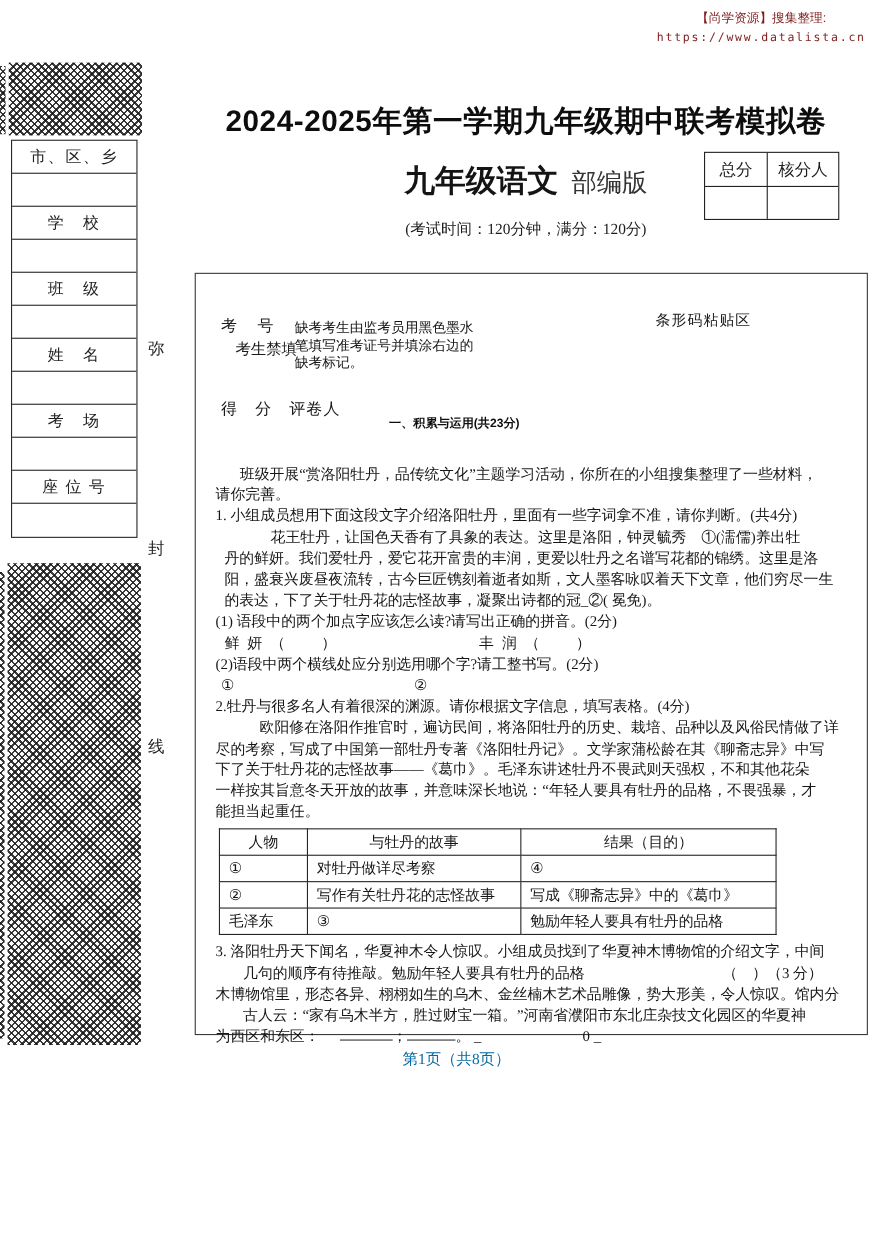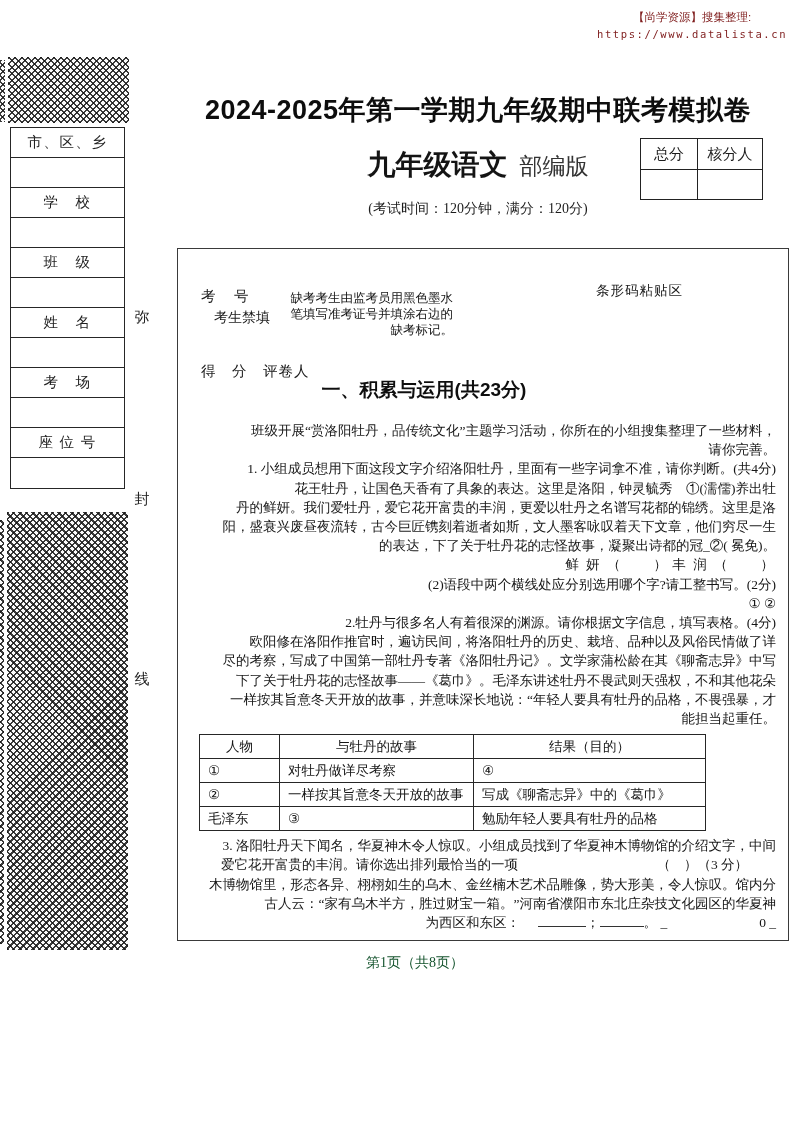--- a/index.html
+++ b/index.html
@@ -43,25 +43,25 @@
     display:flex; align-items:center; justify-content:center; font-size:15px; color:#1c1c1c; }
   .score-box .cell:nth-child(2n) { border-right:none; }
   .score-box .cell.bot { border-bottom:none; }
   
   .main-box { position:absolute; left:177px; top:248px; width:612px; height:693px; border:1.6px solid #3a3a3a; background:#fff; }
   .exam-no   { position:absolute; left:23px;  top:10px;  font-size:14.5px; letter-spacing:2px;margin-top:28px; }
   .forbid-lb { position:absolute; left:36px;  top:60px;  font-size:14px; }
   .forbid-nt { position:absolute; left:90px;  top:41px;  width:185px; font-size:12.5px; line-height:16px; color:#141414; }
   .barcode-lb{ position:absolute; left:418px; top:33px;  font-size:13.5px; letter-spacing:1px; }
   .score-row { position:absolute; left:23px;  top:113px; font-size:14.5px; letter-spacing:1px; }
-  .sec-head  { position:absolute; left:66px;  top:128px; width:360px; text-align:center;
-    font-family:"Liberation Sans", sans-serif; font-weight:bold; font-size:19px; color:#0e0e0e; }
+  .sec-head  { position:absolute; left:55px;  top:128px; width:360px; text-align:center;
+    font-family:"Liberation Sans", sans-serif; font-weight:bold; font-size:11px; color:#0e0e0e; }
   
   .body-flow { position:absolute; left:18px; top:172px; width:580px; font-size:13.5px; line-height:19.2px; color:#161616; }
-  .ln { white-space:nowrap;text-align:right; }
+  .ln { white-space:nowrap; }
   .ind22 { text-indent:22px; }
   .q1p   { margin-left:8px; }
   .q1p-first { text-indent:42px; }
   .q2p-first { text-indent:40px; }
   .ind25 { text-indent:25px; }
   .pinyin-row  { margin-left:8px; }
   .pinyin-row .p1 { display:inline-block; width:228px; letter-spacing:2px; }
   .pinyin-row .p2 { letter-spacing:2px;font-family:Liberation Serif, serif; }
   .circ-row .c1 { display:inline-block; width:172px; margin-left:5px; }
   .opt-row { display:flex; justify-content:space-between; padding-right:28px; }
@@ -70,21 +70,21 @@
   .q2-table th, .q2-table td { border:1.4px solid #262626; height:24px; font-size:13.5px; font-weight:normal;
     padding:0 8px; color:#161616; }
   .q2-table th { text-align:center; }
   .q2-table td { text-align:left; }
   .col-p { width:80px; } .col-s { width:194px; } .col-r { width:232px; }
   
   .blank { display:inline-block; height:11px; border-bottom:1.2px solid #333; vertical-align:baseline; }
   .bk1 { width:48px; margin-left:18px; } .bk2 { width:44px; }
   .sp90 { display:inline-block; width:92px; }
   
-  .footer { position:absolute; left:140px; top:954px; width:550px; text-align:center; font-size:14px; color:#14532d; }
+  .footer { position:absolute; left:140px; top:954px; width:550px; text-align:center; font-size:14px; color:#0369a1; }
 </style>
 </head>
 <body>
 
 <div class="page">
 
   <div class="watermark">
     <div class="wm1">【尚学资源】搜集整理:</div>
     <div class="wm2">https://www.datalista.cn</div>
   </div>
@@ -146,20 +146,21 @@
     <div class="body-flow">
 
       <div class="ln ind22">班级开展“赏洛阳牡丹，品传统文化”主题学习活动，你所在的小组搜集整理了一些材料，</div>
       <div class="ln">请你完善。</div>
 
       <div class="ln">1. 小组成员想用下面这段文字介绍洛阳牡丹，里面有一些字词拿不准，请你判断。(共4分)</div>
       <div class="ln q1p q1p-first">花王牡丹，让国色天香有了具象的表达。这里是洛阳，钟灵毓秀　①(濡儒)养出牡</div>
       <div class="ln q1p">丹的鲜妍。我们爱牡丹，爱它花开富贵的丰润，更爱以牡丹之名谱写花都的锦绣。这里是洛</div>
       <div class="ln q1p">阳，盛衰兴废昼夜流转，古今巨匠镌刻着逝者如斯，文人墨客咏叹着天下文章，他们穷尽一生</div>
       <div class="ln q1p">的表达，下了关于牡丹花的志怪故事，凝聚出诗都的冠_②( 冕免)。</div>
+      <div class="ln">(1) 语段中的两个加点字应该怎么读?请写出正确的拼音。(2分)</div>
       <div class="ln pinyin-row">
         <span class="p1">鲜 妍 （　　）</span>
         <span class="p2">丰 润 （　　）</span>
       </div>
       <div class="ln">(2)语段中两个横线处应分别选用哪个字?请工整书写。(2分)</div>
       <div class="ln circ-row">
         <span class="c1">①</span>
         <span>②</span>
       </div>
 
@@ -182,34 +183,34 @@
           <th>与牡丹的故事</th>
           <th>结果（目的）</th>
         </tr>
         <tr>
           <td>①</td>
           <td>对牡丹做详尽考察</td>
           <td>④</td>
         </tr>
         <tr>
           <td>②</td>
-          <td>一样按其旨意冬天开放的故事</td>
+          <td>写作有关牡丹花的志怪故事</td>
           <td>写成《聊斋志异》中的《葛巾》</td>
         </tr>
         <tr>
           <td>毛泽东</td>
           <td>③</td>
           <td>勉励年轻人要具有牡丹的品格</td>
         </tr>
       </tbody>
         </table>
 
       <div class="ln">3. 洛阳牡丹天下闻名，华夏神木令人惊叹。小组成员找到了华夏神木博物馆的介绍文字，中间</div>
       <div class="ln opt-row">
-        <span class="ind25">爱它花开富贵的丰润。请你选出排列最恰当的一项</span>
+        <span class="ind25">几句的顺序有待推敲。勉励年轻人要具有牡丹的品格</span>
         <span>（　）（3 分）</span>
       </div>
       <div class="ln">木博物馆里，形态各异、栩栩如生的乌木、金丝楠木艺术品雕像，势大形美，令人惊叹。馆内分</div>
       <div class="ln ind25">古人云：“家有乌木半方，胜过财宝一箱。”河南省濮阳市东北庄杂技文化园区的华夏神</div>
       <div class="ln">
         <span>为西区和东区：</span><span class="blank bk1"></span><span>；</span><span class="blank bk2"></span><span>。</span> <span>_</span><span class="sp90"></span><span>0</span> <span>_</span>
       </div>
 
     </div>
   </div>

